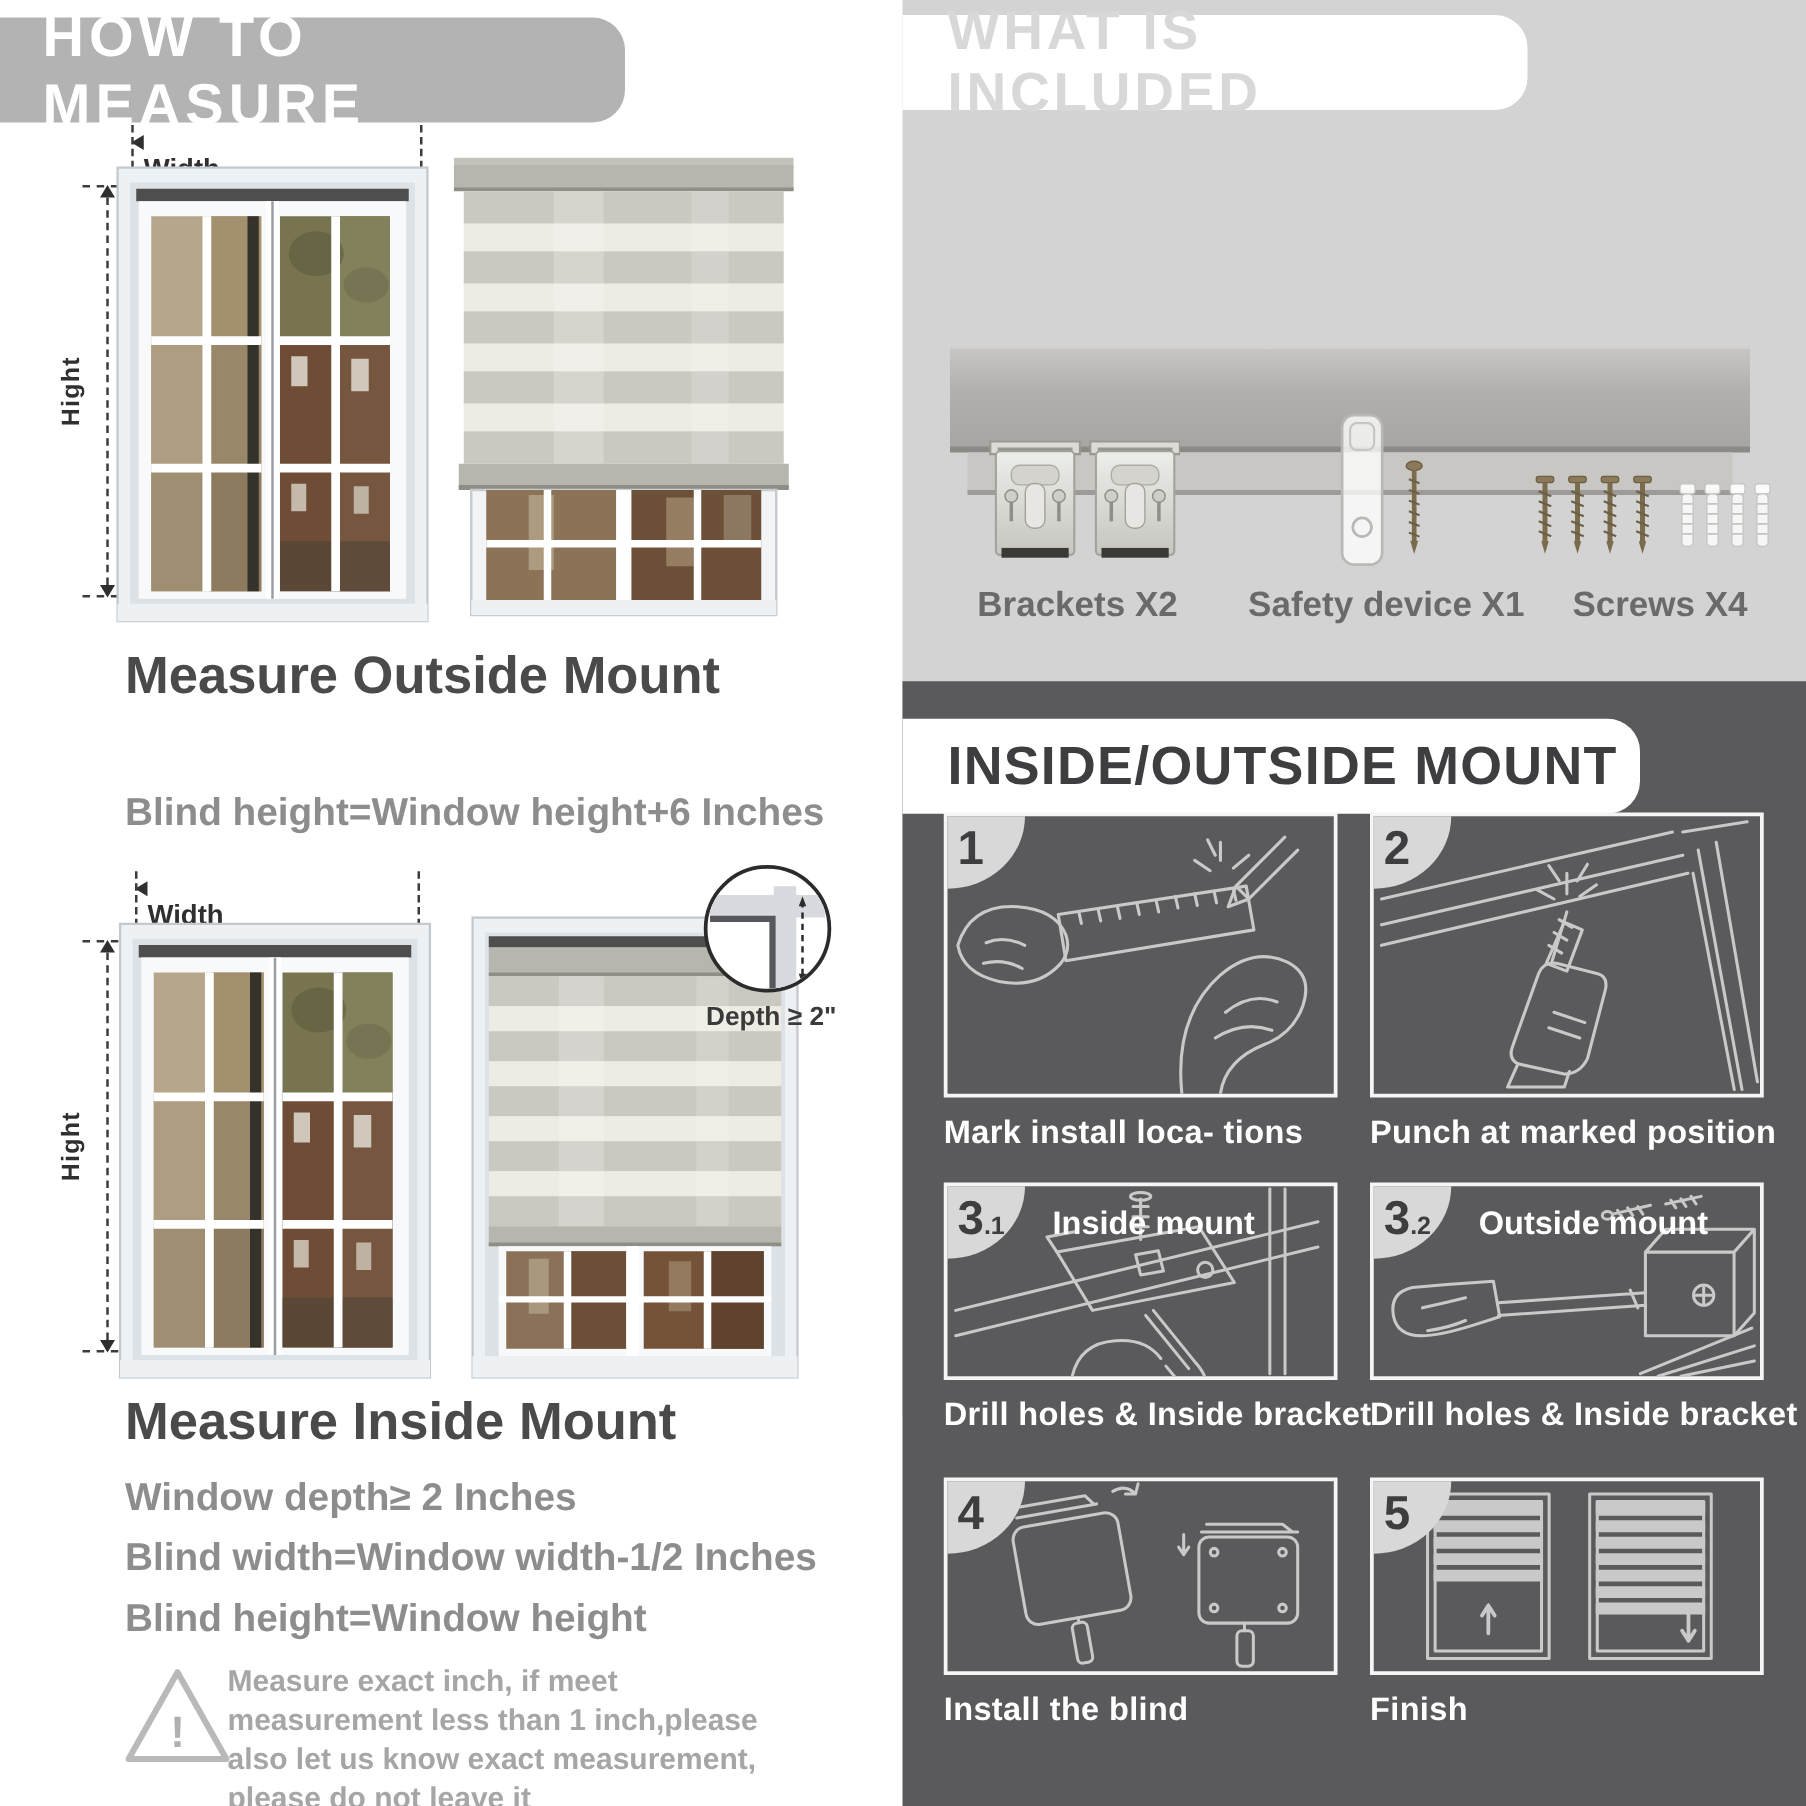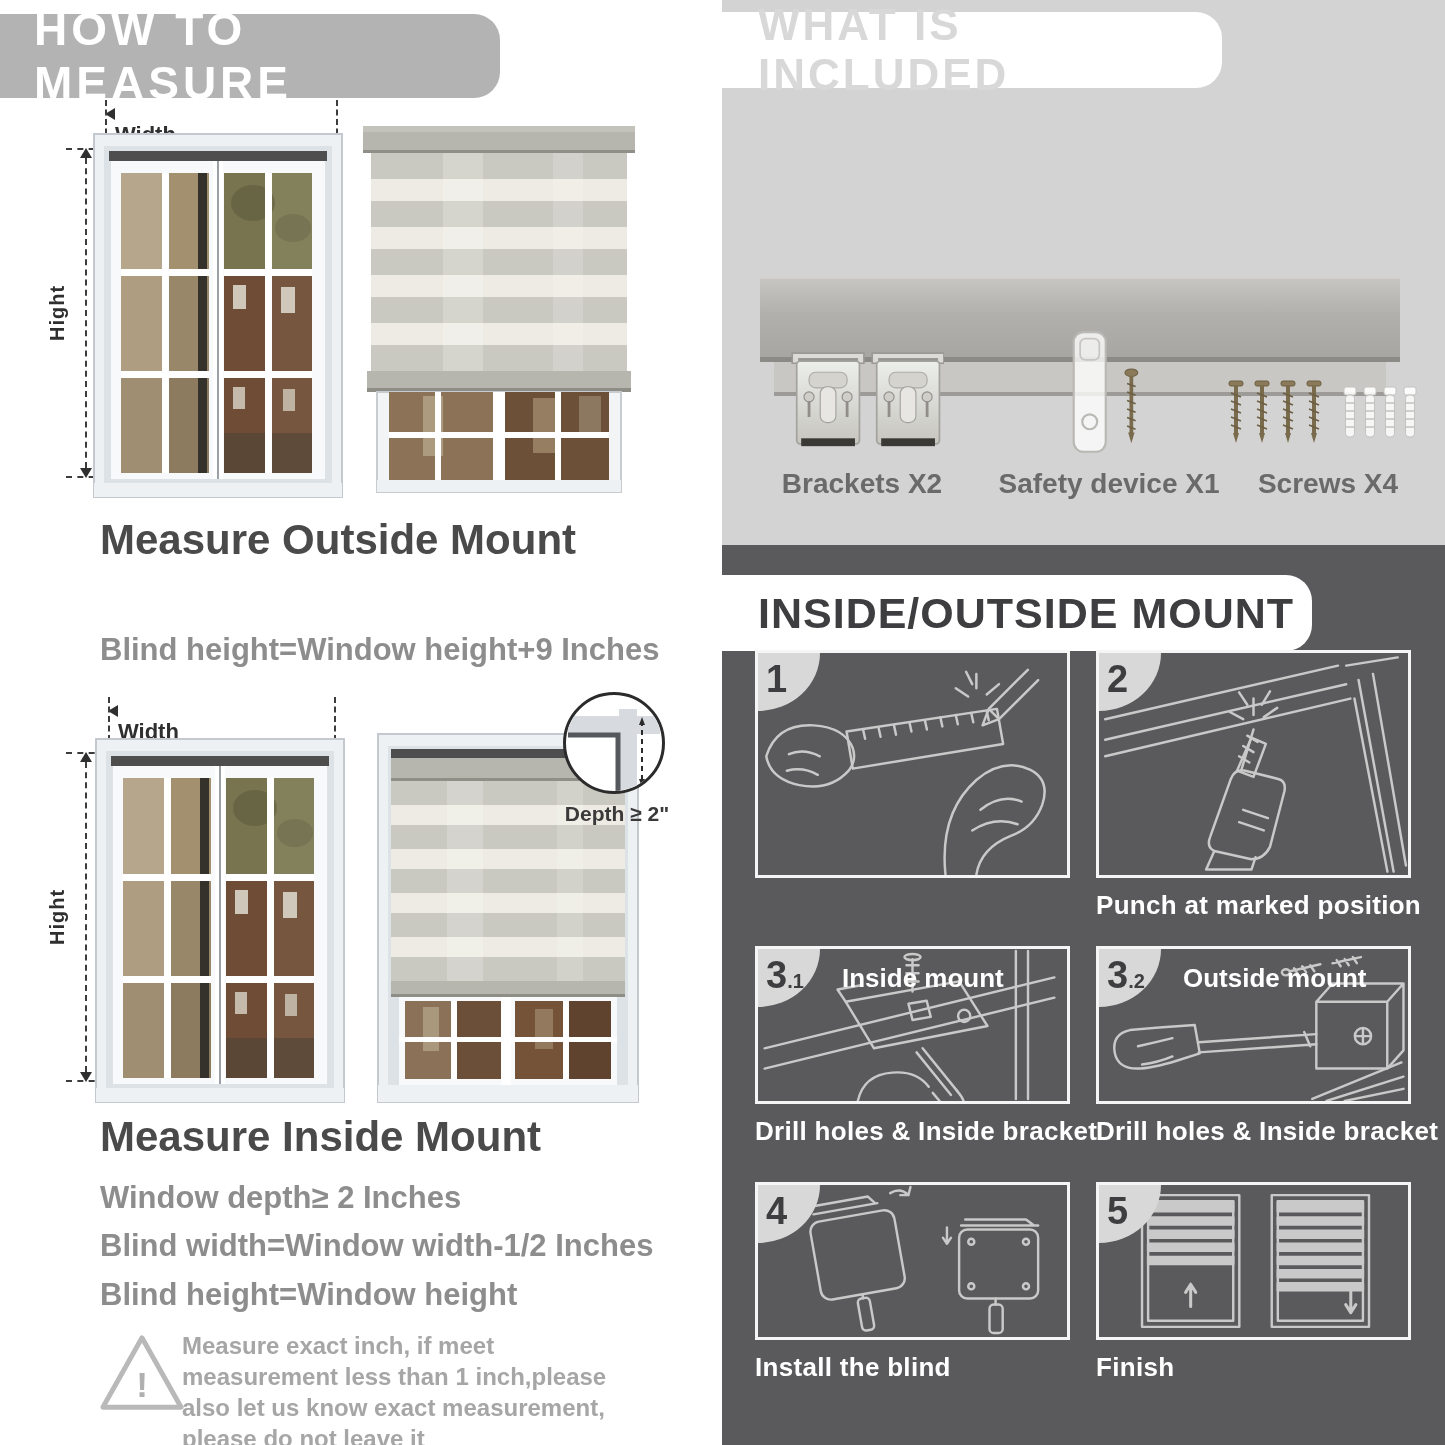--- a/index.html
+++ b/index.html
@@ -198,21 +198,21 @@
       <rect x="216" y="270" width="22" height="40" fill="#93826a" opacity="0.8"></rect>
       <rect x="130" y="266" width="12" height="88" fill="#ffffff"></rect>
       <rect x="26" y="306" width="220" height="6" fill="#ffffff"></rect>
       <rect x="72" y="266" width="6" height="88" fill="#ffffff"></rect>
       <rect x="192" y="266" width="6" height="88" fill="#ffffff"></rect>
       <rect x="14" y="354" width="244" height="12" fill="#eef1f4"></rect>
     </g>
   </svg>
 
   <div class="abs section-title" style="left:100px;top:516px;">Measure Outside Mount</div>
-  <div class="abs measure-line" style="left:100px;top:632px;">Blind height=Window height+9 Inches</div>
+  <div class="abs measure-line" style="left:100px;top:632px;">Blind height=Window height+6 Inches</div>
 
   <div class="abs harrow" style="left:108px;top:705px;width:228px;">
     <span class="vtick" style="left:0;"></span>
     <span class="vtick" style="right:0;"></span>
     <span class="ah l"></span>
     <span class="dash"></span>
     <span class="lbl">Width</span>
     <span class="dash"></span>
     <span class="ah r"></span>
   </div>
@@ -355,20 +355,21 @@
         <path d="M240,12 L290,4 M252,26 L286,212 M266,20 L298,206 M248,44 L280,212"></path>
         <path d="M150,60 v-16 M140,64 l-13,-7 M160,62 l13,-9 M144,50 l-8,-12 M158,50 l8,-13"></path>
         <path d="M150,74 L138,114 M144,80 l10,6 M140,90 l10,6 M136,100 l10,6"></path>
         <path d="M134,114 L148,82 L162,88 L150,120 Z"></path>
         <path d="M128,122 Q132,112 142,114 L174,122 Q182,124 180,134 L166,188 Q160,200 148,200 L112,192 Q104,188 108,178 Z"></path>
         <path d="M112,192 l-8,18 h44 l4,-12 M140,152 l24,8 M136,164 l24,8"></path>
       </svg>
       <div class="step-badge"><span>2</span><span class="sub"></span></div>
     </div>
 
+    <div class="step-caption" style="left:33px;top:345px;">Mark install loca- tions</div>
     <div class="step-caption" style="left:374px;top:345px;">Punch at  marked position</div>
 
     <div class="step-cell cell-r23" style="left:33px;top:401px;">
       <svg class="step-art lineart" viewBox="0 0 300 150" preserveAspectRatio="xMidYMid meet">
         <path d="M4,98 L290,28 M4,118 L290,48"></path>
         <path d="M252,2 V148 M264,2 V148"></path>
         <path d="M84,52 L196,32 L224,76 L112,98 Z"></path>
         <path d="M146,54 l18,-3 l4,16 l-18,3 z"></path>
         <circle cx="201" cy="66" r="6"></circle>
         <path d="M84,52 l-8,-12 l22,-4"></path>

